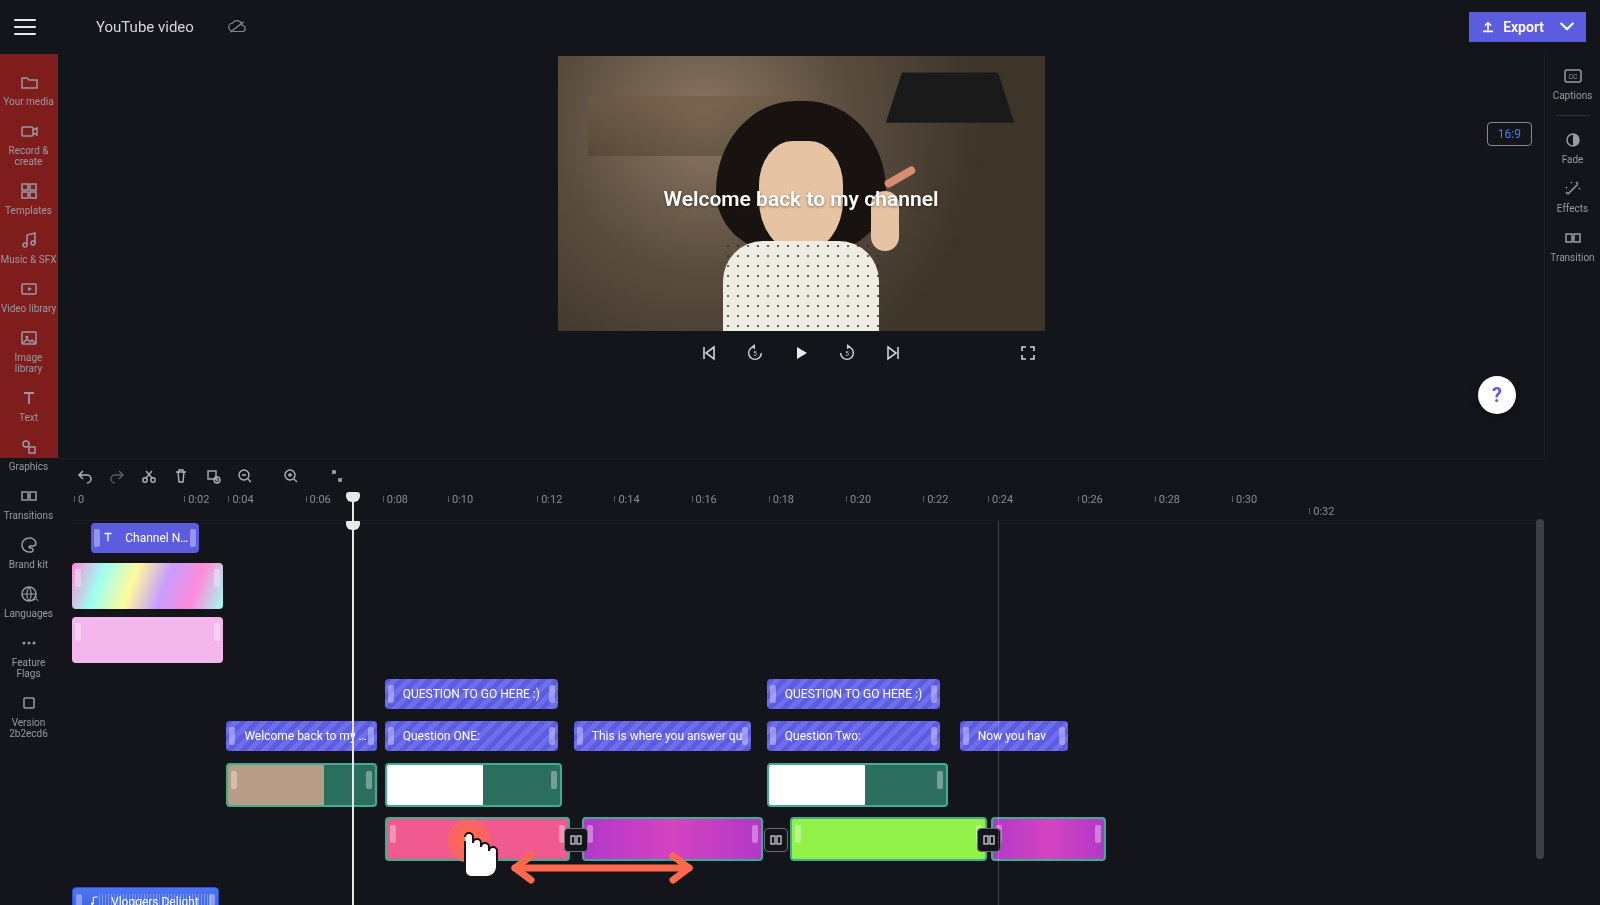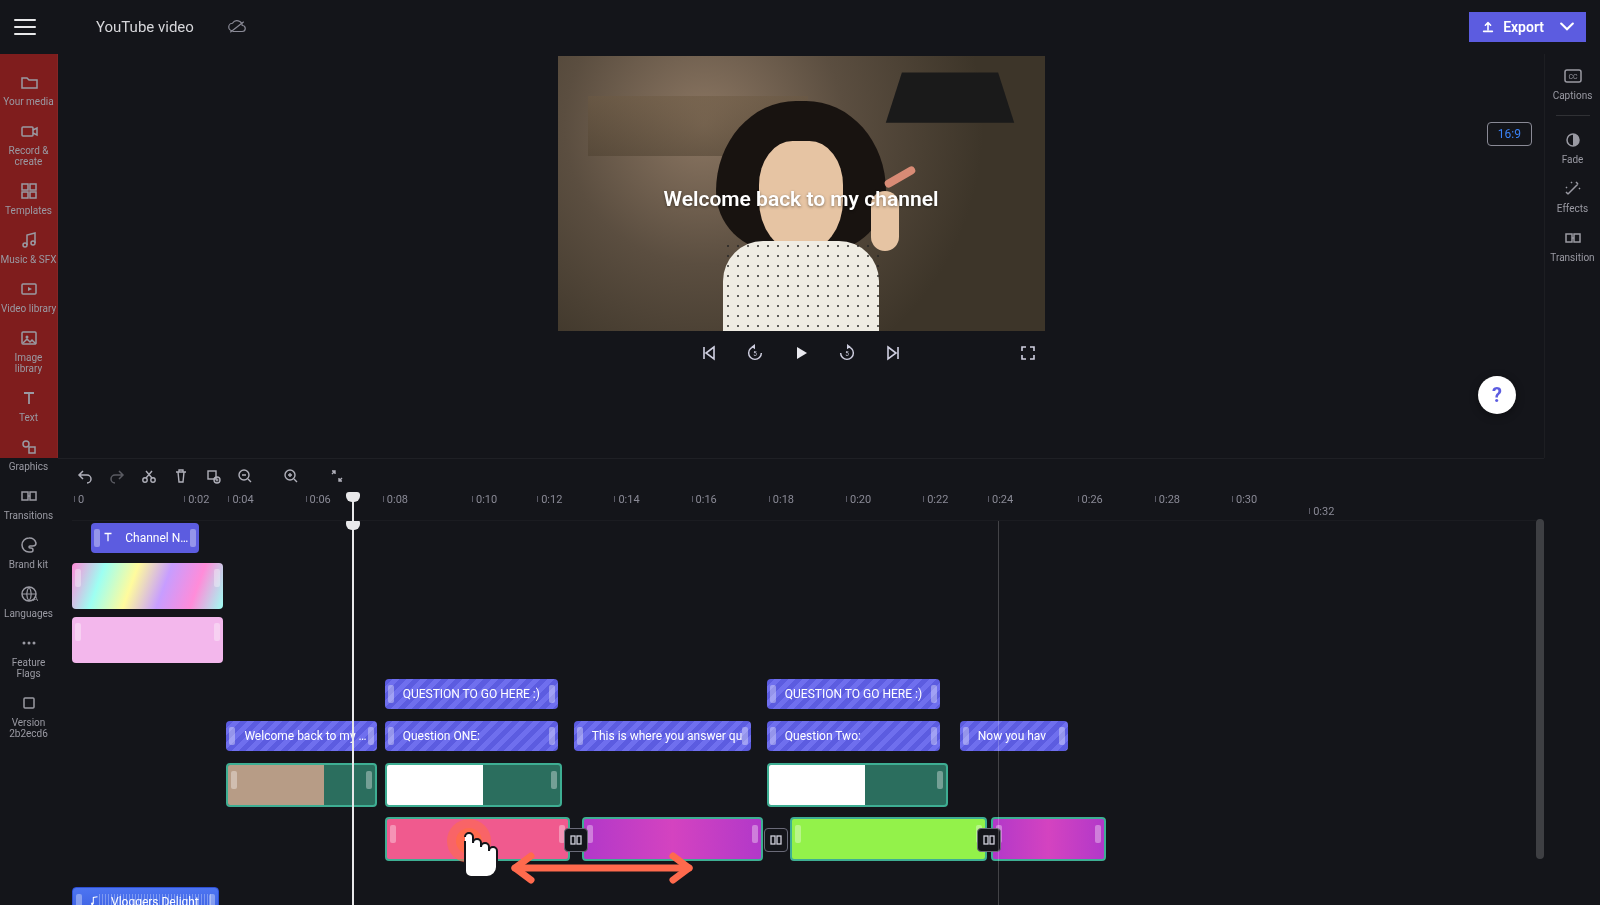--- a/index.html
+++ b/index.html
@@ -384,21 +384,21 @@
           </div>
       </div>
     </div>
 
     <div class="ruler" id="ruler">
         <div class="tick" style="left: 6px;">0</div>
         <div class="tick" style="left: 83.2px; margin-left: 33px;">0:02</div>
         <div class="tick" style="left: 160.4px;">0:04</div>
         <div class="tick" style="left: 237.6px;">0:06</div>
         <div class="tick" style="left: 314.8px;">0:08</div>
-        <div class="tick" style="left: 404px;">0:10</div>
+        <div class="tick" style="left: 380px;">0:10</div>
         <div class="tick" style="left: 469.2px;">0:12</div>
         <div class="tick" style="left: 546.4px;">0:14</div>
         <div class="tick" style="left: 623.6px;">0:16</div>
         <div class="tick" style="left: 700.8px;">0:18</div>
         <div class="tick" style="left: 778px;">0:20</div>
         <div class="tick" style="left: 855.2px;">0:22</div>
         <div class="tick" style="left: 920px;">0:24</div>
         <div class="tick" style="left: 1009.6px;">0:26</div>
         <div class="tick" style="left: 1086.8px;">0:28</div>
         <div class="tick" style="left: 1164px;">0:30</div>

